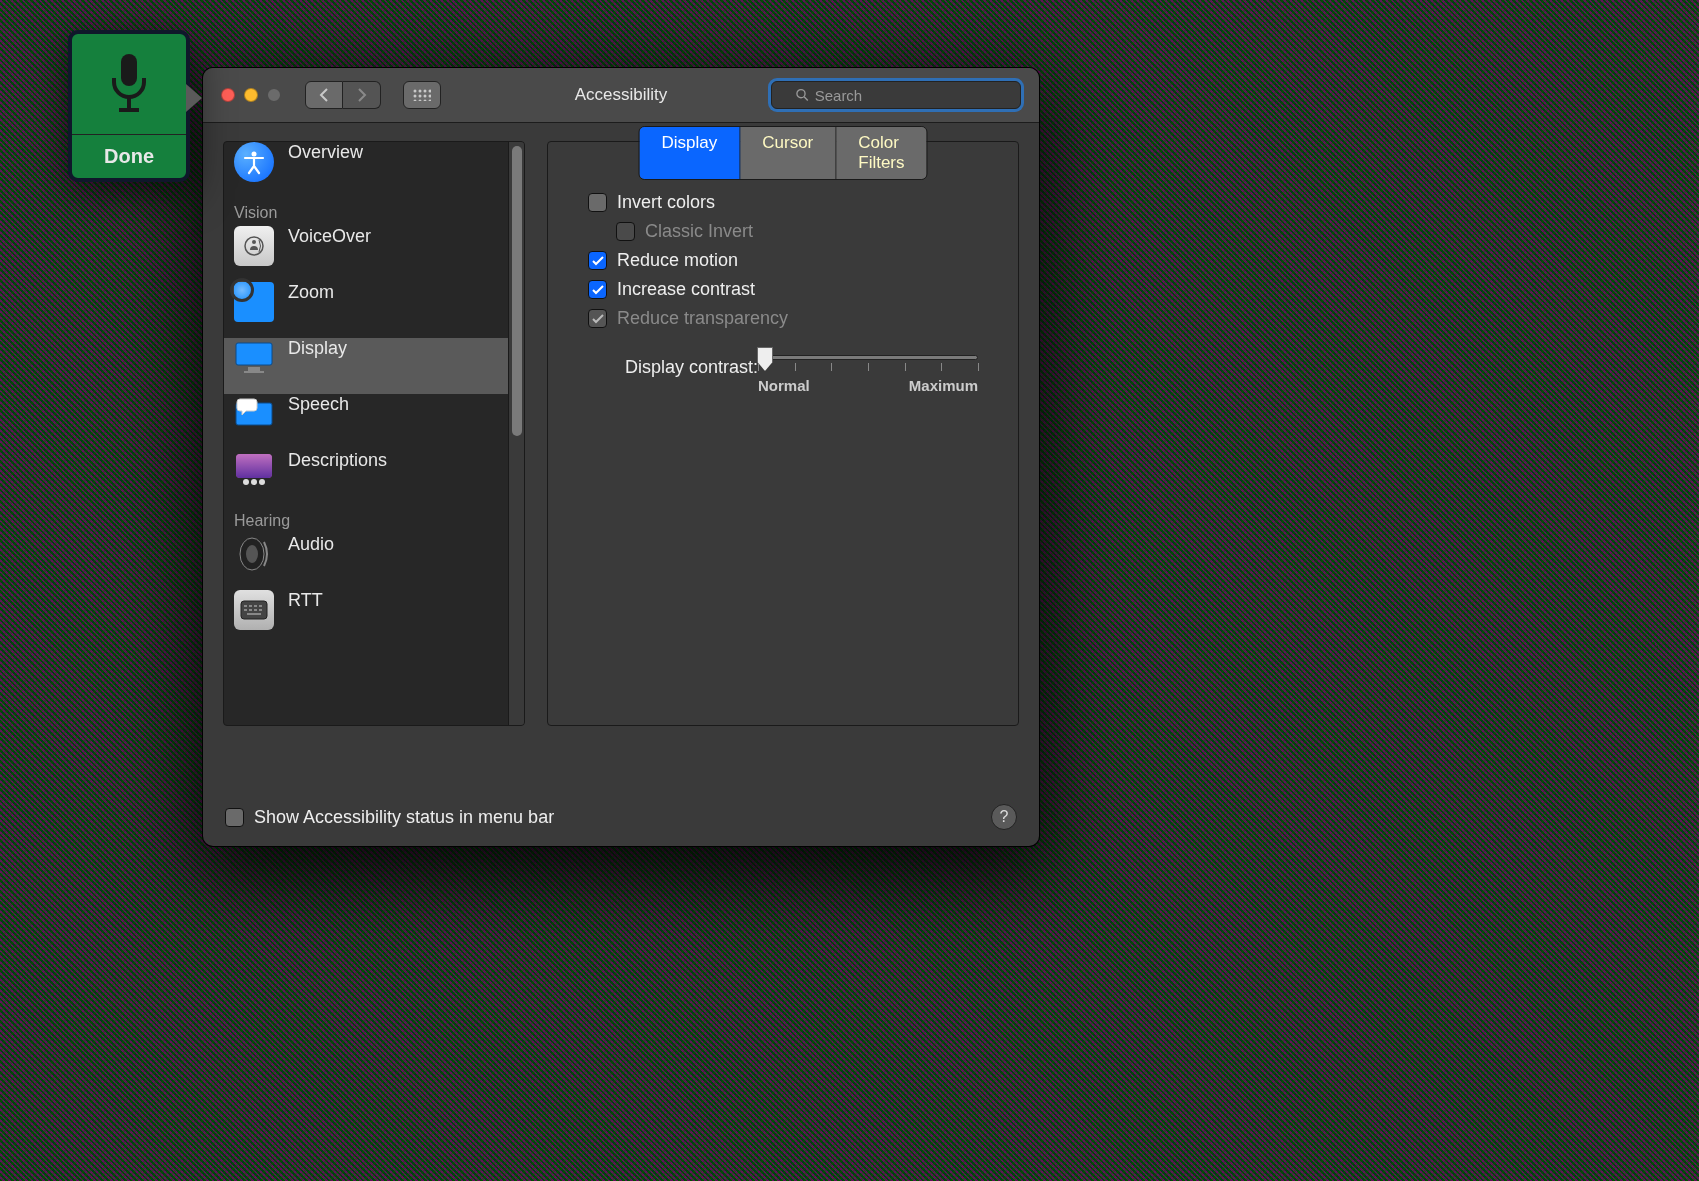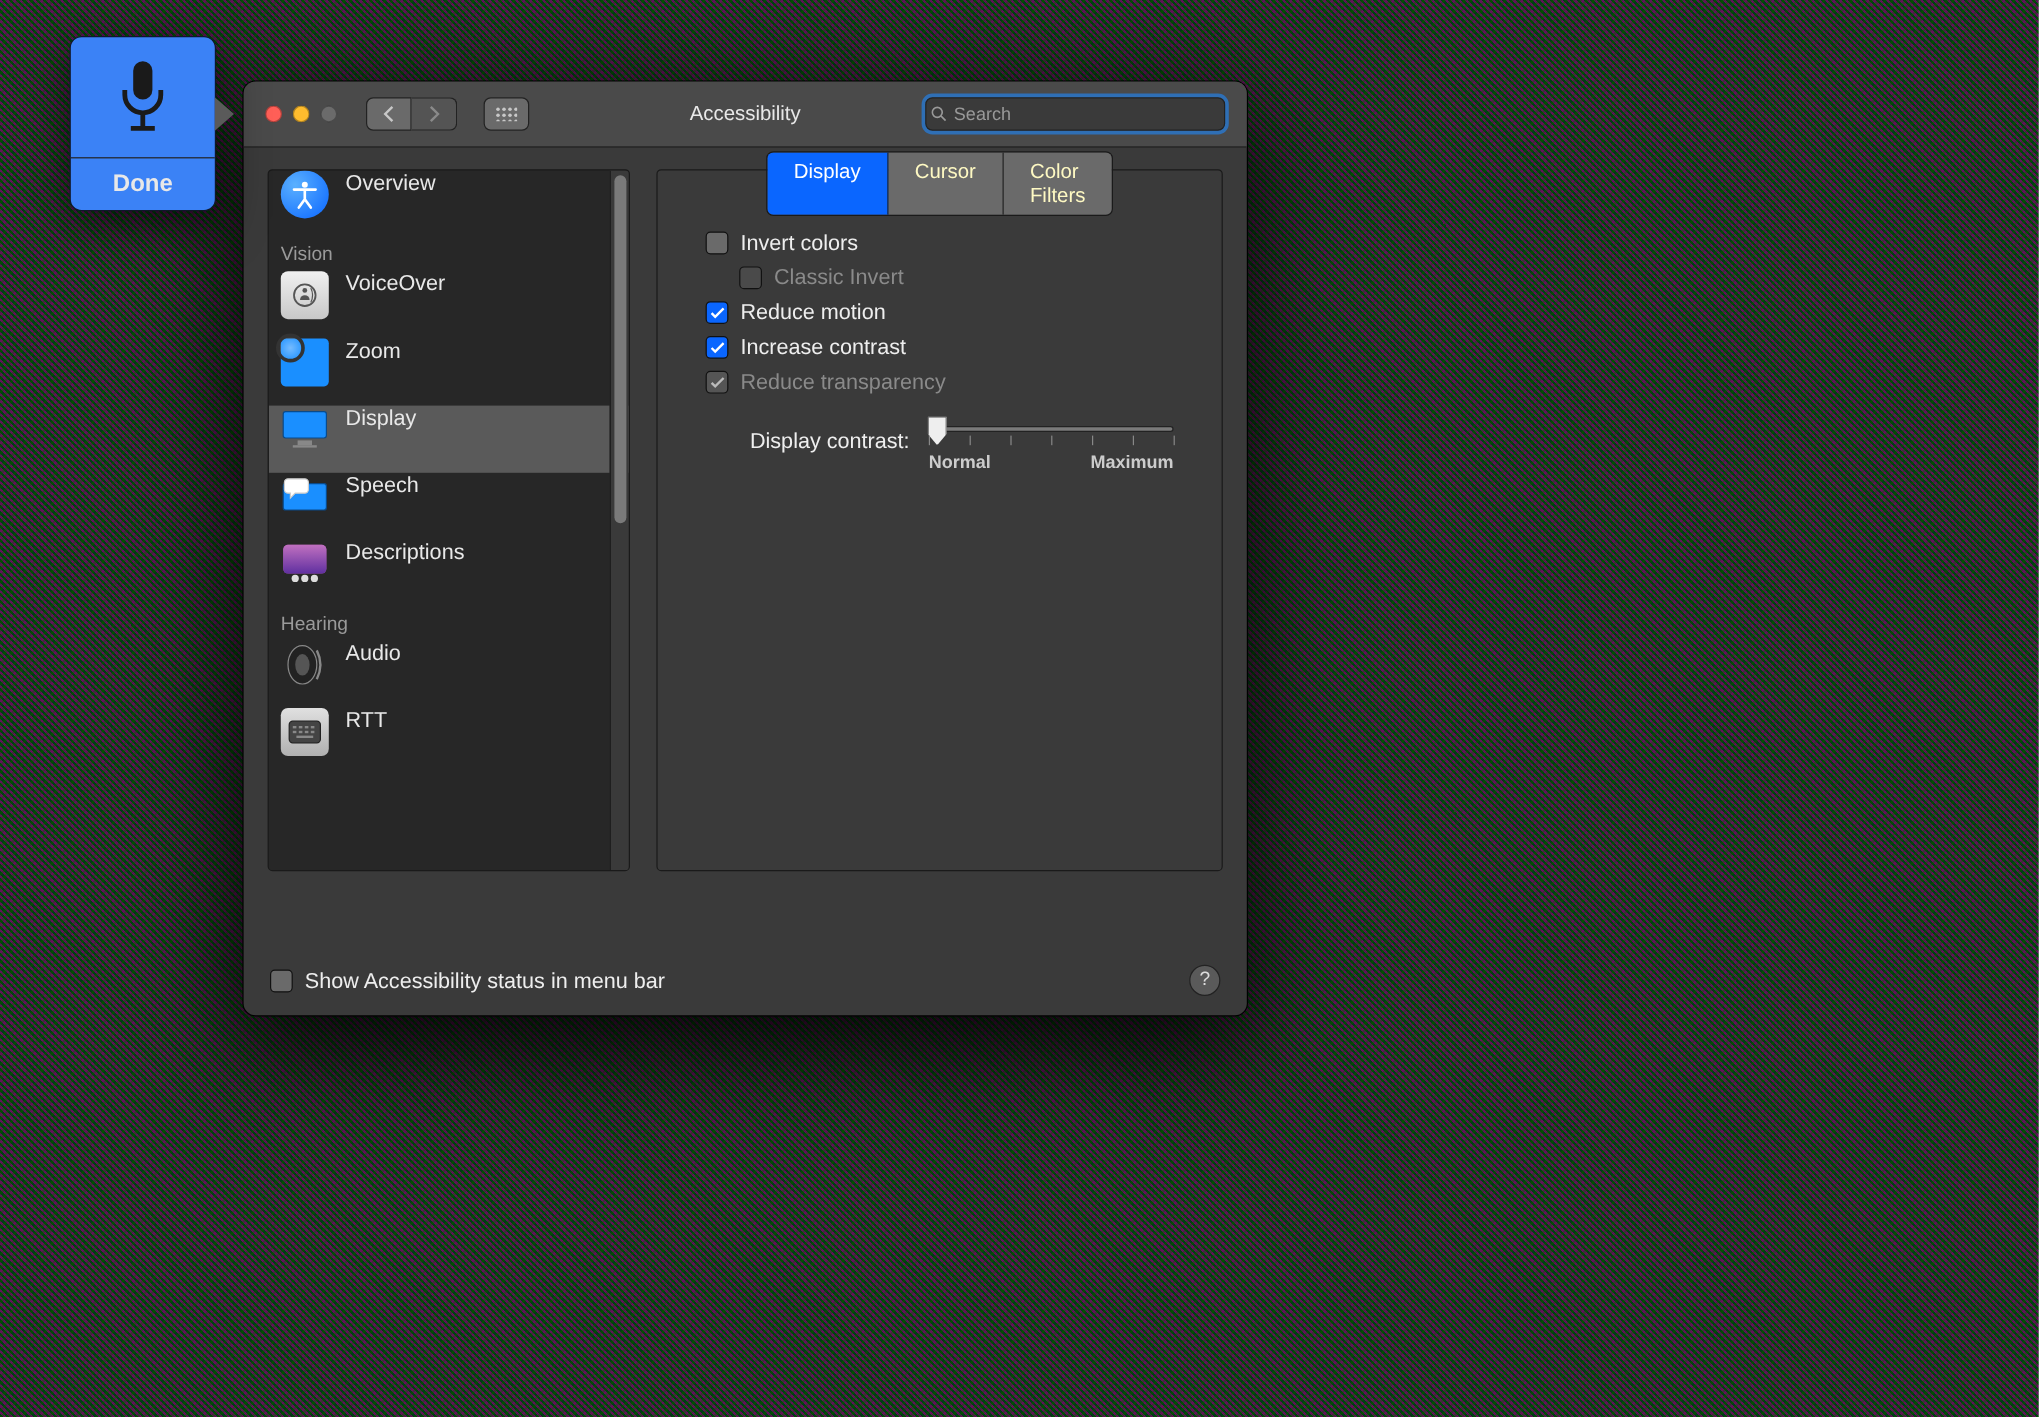--- a/index.html
+++ b/index.html
@@ -10,22 +10,22 @@
   position: absolute; inset: 0;
   background:
     repeating-linear-gradient(45deg, rgba(20,80,40,.6) 0 2px, rgba(120,40,90,.5) 2px 4px),
     repeating-linear-gradient(-45deg, rgba(30,100,60,.5) 0 2px, rgba(90,30,120,.4) 2px 4px),
     #2a5a3a;
   filter: contrast(140%) saturate(160%);
 }
 
 
 .dictation-popup {
-  position: absolute; left: 58px; top: 30px; width: 122px;
-  background: #3b82f6; border: 1px solid #0f172a; border-radius: 10px;
+  position: absolute; left: 68px; top: 30px; width: 122px;
+  background: #15803d; border: 4px solid #0f172a; border-radius: 10px;
   box-shadow: 0 10px 40px rgba(0,0,0,.7);
   z-index: 30;
 }
 .dictation-mic { height: 100px; display: flex; align-items: center; justify-content: center; }
 .dictation-done {
   border-top: 1px solid #222; text-align: center; padding: 10px 0;
   color: #e8e8e8; font-size: 20px; font-weight: 600;
 }
 .dictation-callout {
   position: absolute; right: -16px; top: 50px; width: 0; height: 0;
@@ -64,21 +64,21 @@
   width: 38px; height: 28px; background: #6a6a6a; border: 1px solid #222; border-radius: 6px;
   display: flex; align-items: center; justify-content: center; margin-left: 8px;
 }
 .win-title {
   position: absolute; left: 0; right: 0; text-align: center;
   color: #e8e8e8; font-size: 17px; font-weight: 500; pointer-events: none;
 }
 .search-field {
   margin-left: auto; width: 250px; height: 28px; background: #3a3a3a;
   border: 1px solid #222; border-radius: 6px; display: flex; align-items: center;
-  padding: 0 4px; gap: 6px; box-shadow: 0 0 0 3px #2f6fb5;
+  padding: 0 24px; gap: 6px; box-shadow: 0 0 0 3px #2f6fb5;
 }
 .search-field input {
   background: transparent; border: none; outline: none; color: #ddd; font-size: 15px; width: 100%;
 }
 .search-field input::placeholder { color: #999; }
 
 
 .content { flex: 1; display: flex; gap: 22px; padding: 18px 20px 0 20px; }
 
 
@@ -121,21 +121,21 @@
 .check-row.indent { margin-left: 28px; }
 .check-row.disabled { color: #8a8a8a; }
 .checkbox {
   width: 19px; height: 19px; border-radius: 4px; border: 1px solid #111;
   background: #6a6a6a; display: flex; align-items: center; justify-content: center;
   flex-shrink: 0;
 }
 .checkbox.checked { background: #0a66ff; color: #fff; }
 .checkbox.checked.disabled { background: #555; color:#bbb; }
 
-.slider-row { display: flex; align-items: flex-start; gap: 16px; margin-top: 26px; }
+.slider-row { display: flex; align-items: flex-start; gap: 0; margin-top: 26px; }
 .slider-label { font-size: 18px; color: #eee; text-align: right; width: 170px; padding-top:2px;}
 .slider-wrap { flex: 1; font-weight: bold; }
 .slider-track {
   position: relative; height: 5px; background: #7a7a7a; border-radius: 3px;
   border: 1px solid #222;
 }
 .slider-ticks { position: relative; height: 10px; margin-top: 3px;}
 .slider-ticks span {
   position: absolute; width: 1px; height: 8px; background: #888;
 }

